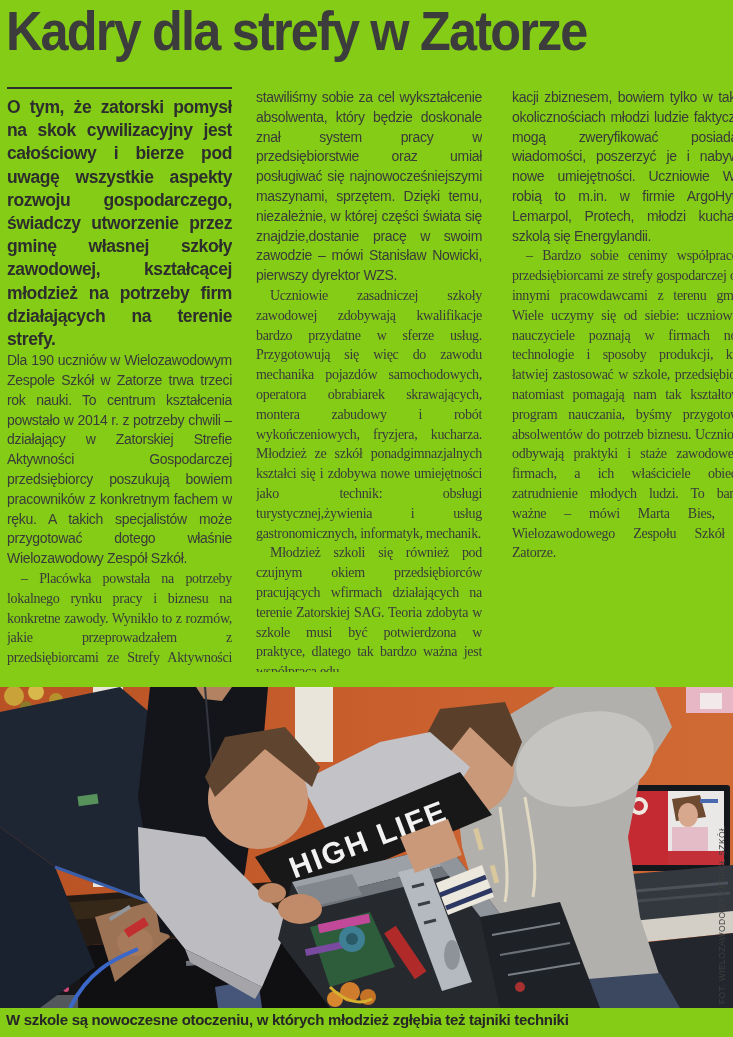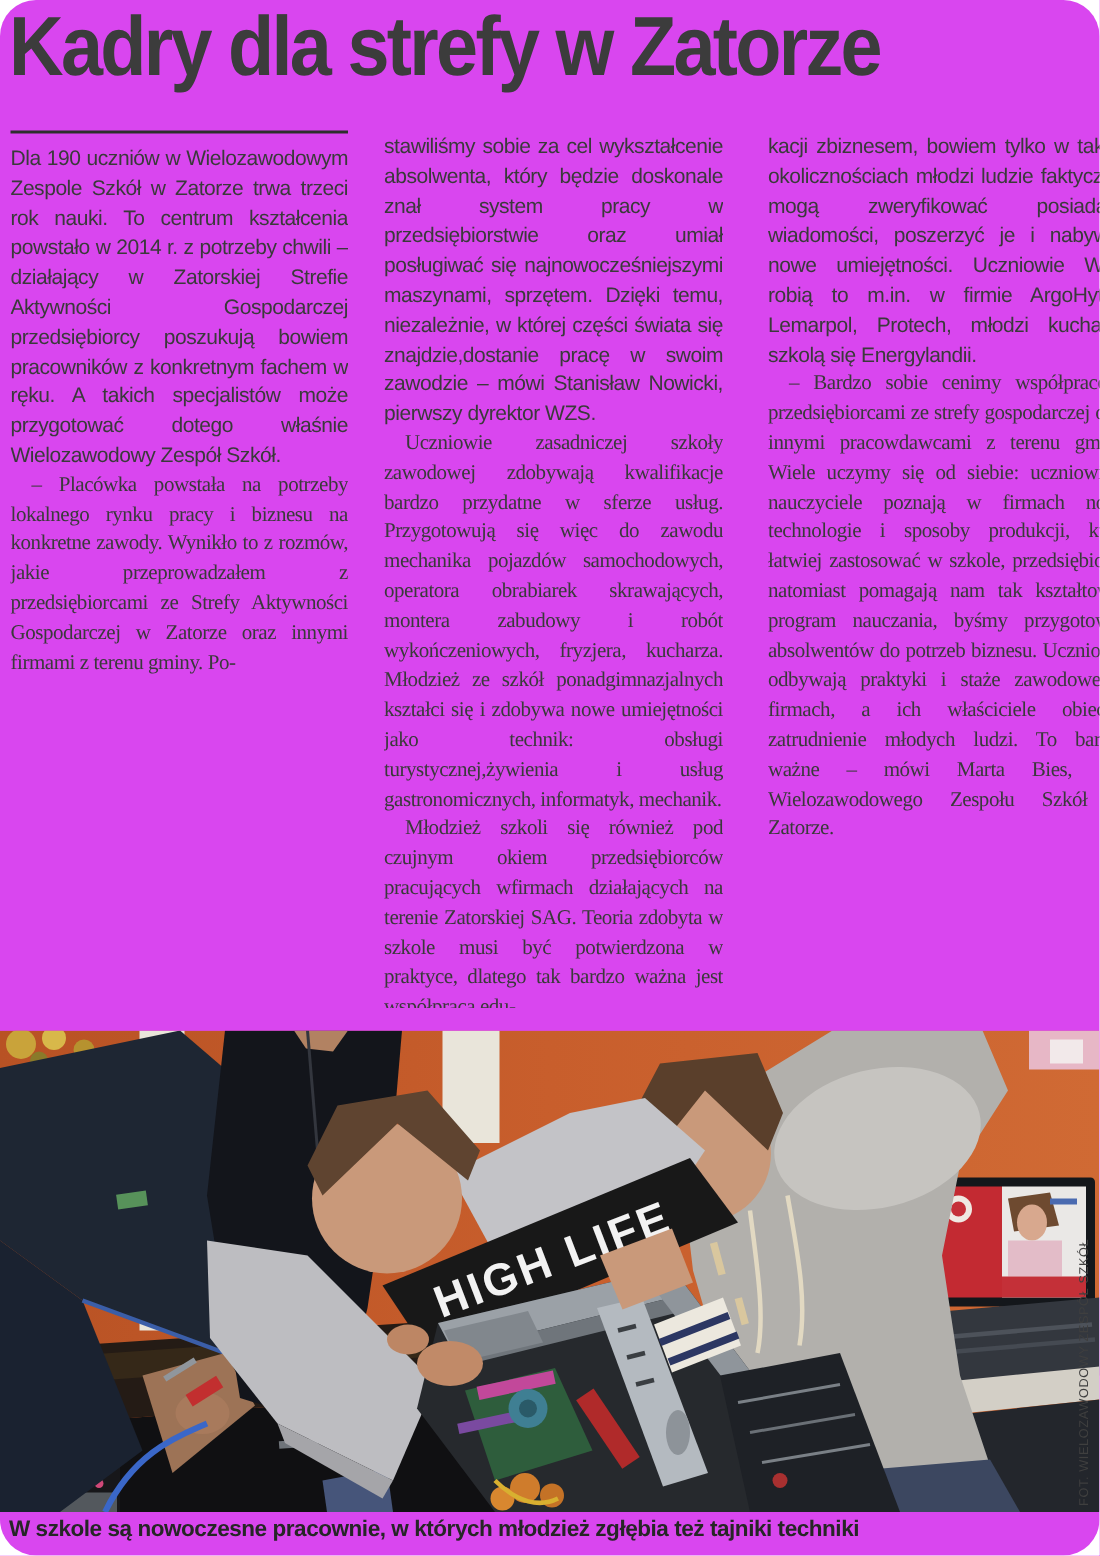--- a/index.html
+++ b/index.html
@@ -1,18 +1,18 @@
 <!DOCTYPE html>
 <html><head>
 <meta charset="utf-8">
 <style>
   * { margin:0; padding:0; box-sizing:border-box; }
   html,body { width:733px; height:1037px; background:#ffffff; overflow:hidden;
     font-family:"Liberation Sans", sans-serif; }
-  .page { position:relative; width:733px; height:1037px; background:#d946ef;border-radius:24px; }
+  .page { position:relative; width:733px; height:1037px; background:#84cc16; }
 
   .headline { position:absolute; left:6px; top:2px; width:727px;
     font-size:56px; line-height:58px; font-weight:bold; color:#3c3c3c;
     transform:scaleX(0.90); transform-origin:left top; letter-spacing:-2px;
     white-space:nowrap; }
 
   .col-rule { position:absolute; left:7px; top:87px; width:225px; height:2px;
     background:#2e2e2e; }
 
   .col { position:absolute; top:88px; height:584px; overflow:hidden;
@@ -44,20 +44,21 @@
 </head>
 <body>
 
 <div class="page">
 
   <h1 class="headline">Kadry dla strefy w Zatorze</h1>
 
   <div class="col-rule"></div>
 
   <div class="col col1">
+    <p class="lead blk">O tym, że zatorski pomysł na skok cywilizacyjny jest całościowy i bierze pod uwagę wszystkie aspekty rozwoju gospodarczego, świadczy utworzenie przez gminę własnej szkoły zawodowej, kształcącej młodzież na potrzeby firm działających na terenie strefy.</p>
     <p class="blk">Dla 190 uczniów w Wielozawodowym Zespole Szkół w Zatorze trwa trzeci rok nauki. To centrum kształcenia powstało w 2014 r. z potrzeby chwili – działający w Zatorskiej Strefie Aktywności Gospodarczej przedsiębiorcy poszukują bowiem pracowników z konkretnym fachem w ręku. A takich specjalistów może przygotować dotego właśnie Wielozawodowy Zespół Szkół.</p>
     <p class="blk indent">– Placówka powstała na potrzeby lokalnego rynku pracy i biznesu na konkretne zawody. Wynikło to z rozmów, jakie przeprowadzałem z przedsiębiorcami ze Strefy Aktywności Gospodarczej w Zatorze oraz innymi firmami z terenu gminy. Po-</p>
   </div>
 
   <div class="col col2">
     <p class="blk">stawiliśmy sobie za cel wykształcenie absolwenta, który będzie doskonale znał system pracy w przedsiębiorstwie oraz umiał posługiwać się najnowocześniejszymi maszynami, sprzętem. Dzięki temu, niezależnie, w której części świata się znajdzie,dostanie pracę w swoim zawodzie – mówi Stanisław Nowicki, pierwszy dyrektor WZS.</p>
     <p class="blk indent">Uczniowie zasadniczej szkoły zawodowej zdobywają kwalifikacje bardzo przydatne w sferze usług. Przygotowują się więc do zawodu mechanika pojazdów samochodowych, operatora obrabiarek skrawających, montera zabudowy i robót wykończeniowych, fryzjera, kucharza. Młodzież ze szkół ponadgimnazjalnych kształci się i zdobywa nowe umiejętności jako technik: obsługi turystycznej,żywienia i usług gastronomicznych, informatyk, mechanik.</p>
     <p class="blk indent">Młodzież szkoli się również pod czujnym okiem przedsiębiorców pracujących wfirmach działających na terenie Zatorskiej SAG. Teoria zdobyta w szkole musi być potwierdzona w praktyce, dlatego tak bardzo ważna jest współpraca edu-</p>
   </div>
 
@@ -214,15 +215,15 @@
         <ellipse cx="272" cy="206" rx="14" ry="10" fill="#bd8664"></ellipse>
         <polygon points="436,196 482,178 494,210 448,228" fill="#ece8de"></polygon>
         <line x1="440" y1="208" x2="486" y2="190" stroke="#2c3763" stroke-width="5"></line>
         <line x1="446" y1="221" x2="492" y2="203" stroke="#2c3763" stroke-width="5"></line>
       </g>
     </svg>
   </div>
 
   <div class="credit">FOT. WIELOZAWODOWY ZESPÓŁ SZKÓŁ</div>
 
-  <div class="caption">W szkole są nowoczesne pracownie, w których młodzież zgłębia też tajniki techniki</div>
+  <div class="caption">W szkole są nowoczesne otoczeniu, w których młodzież zgłębia też tajniki techniki</div>
 
 </div>
 
 </body></html>

